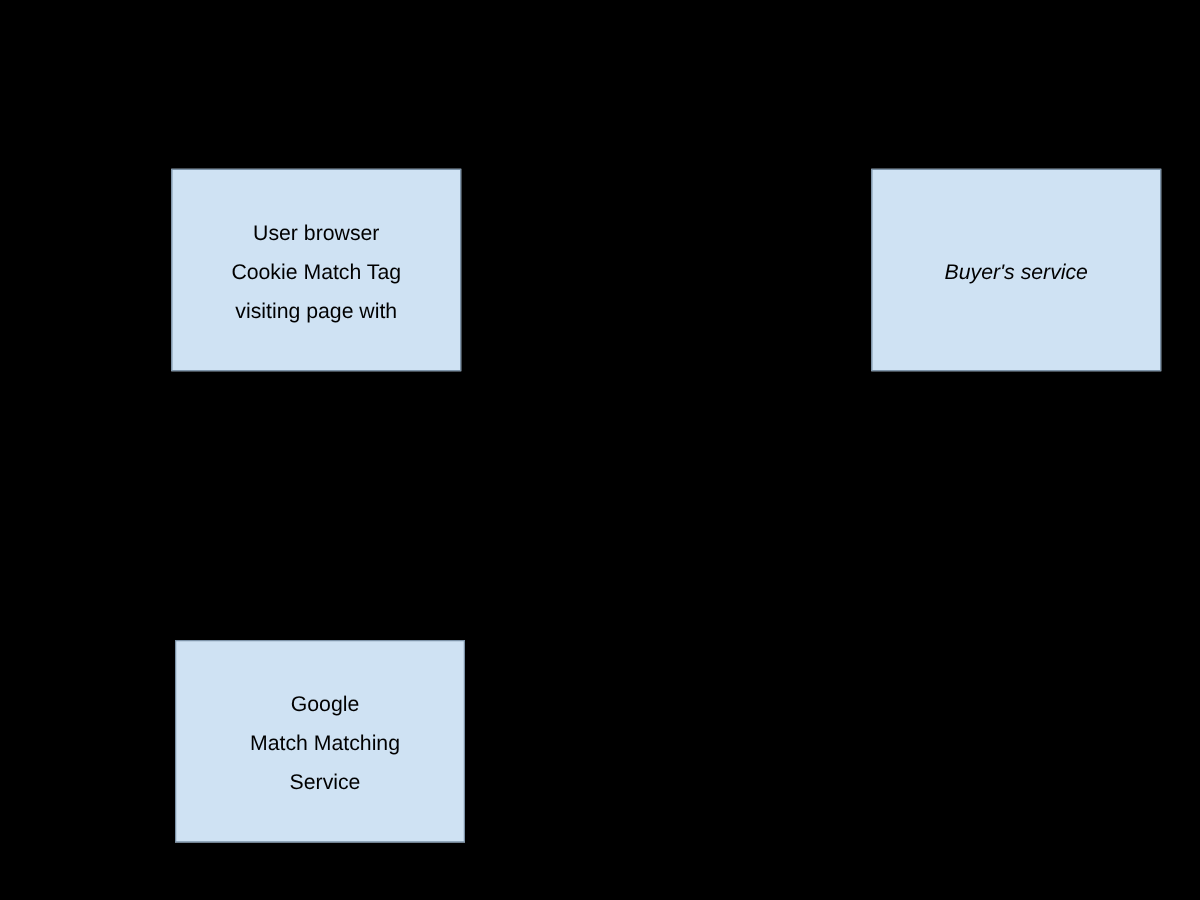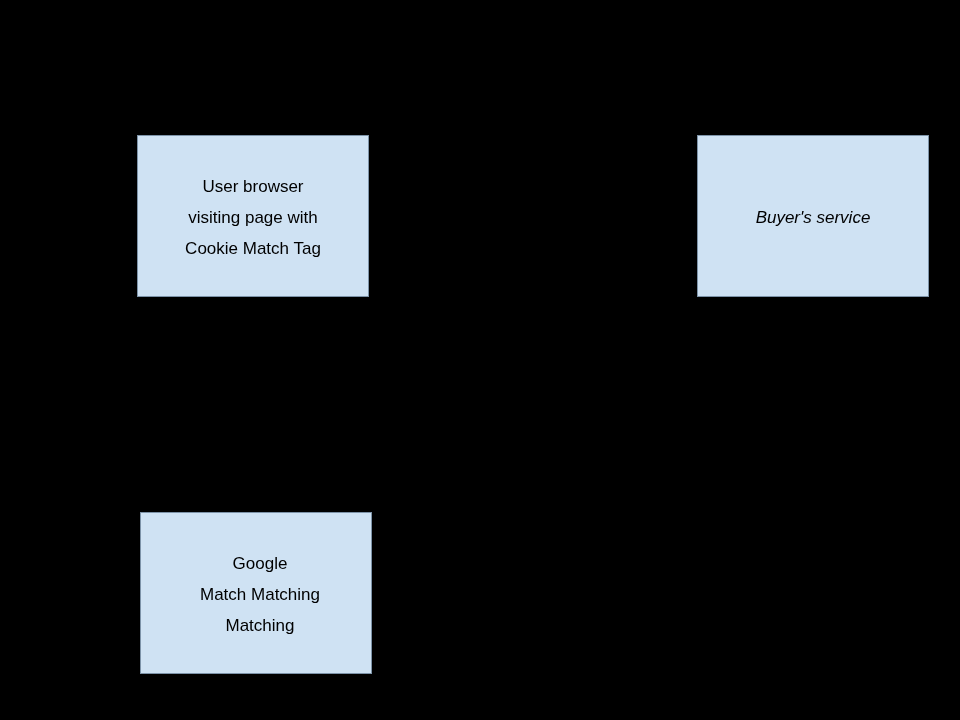--- a/index.html
+++ b/index.html
@@ -65,32 +65,32 @@
   }
 </style>
 </head>
 <body>
 
 <div class="canvas">
 
   <div class="node" id="node-user-browser">
     <div class="node-text">
       <div>User browser</div>
+      <div>Cookie Match Tag</div>
       <div>visiting page with</div>
-      <div>Cookie Match Tag</div>
     </div>
   </div>
 
   <div class="node" id="node-buyers-service">
     <div class="node-text">
       <div>Buyer's service</div>
     </div>
   </div>
 
   <div class="node" id="node-google-cms">
     <div class="node-text nudge-right">
       <div>Google</div>
       <div>Match Matching</div>
-      <div>Matching</div>
+      <div>Service</div>
     </div>
   </div>
 
 </div>
 
 </body></html>

